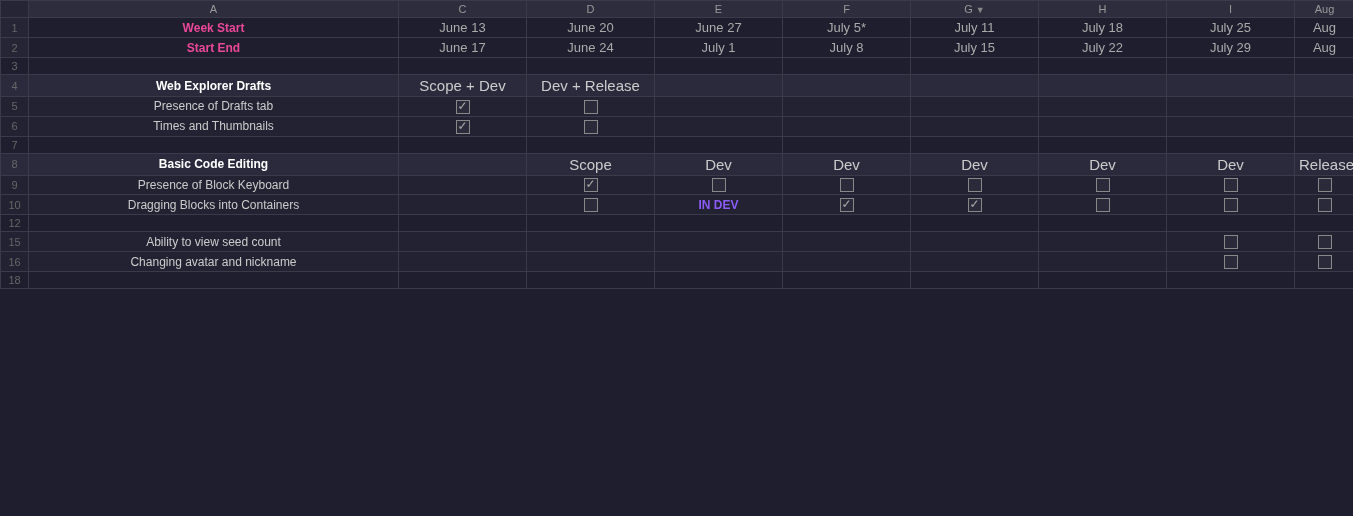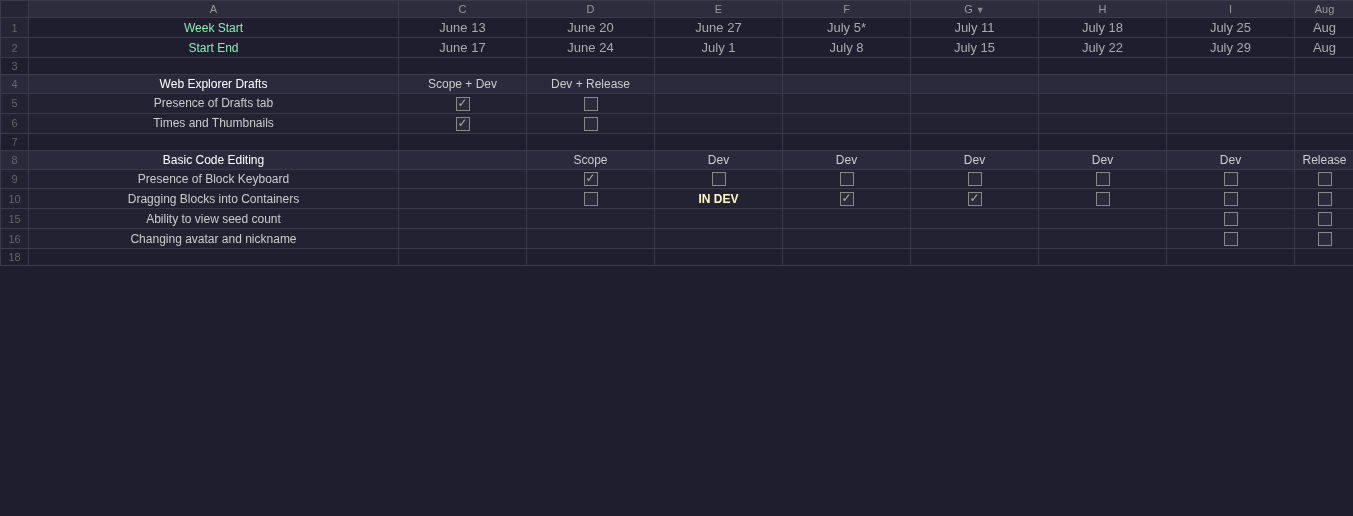--- a/index.html
+++ b/index.html
@@ -44,38 +44,38 @@
       width: 60px;
     }
     .col-header {
       background: #2d2d3d;
       color: #999;
       font-size: 11px;
       font-weight: normal;
       text-align: center;
     }
     .week-header-label {
-      font-weight: normal;
-      color: #86efac;
+      font-weight: bold;
+      color: #ec4899;
     }
     .week-dates {
       color: #aaa;
       font-size: 13px;
     }
 
     
     .row-empty td {
       background: #1e1e2e;
     }
     .row-section td {
       background: #2a2a3c;
     }
     .row-section .col-a {
       color: #fff;
-      font-weight: normal;
+      font-weight: bold;
     }
     .row-item td {
       background: #222232;
     }
     .row-item .col-a {
       color: #ccc;
       padding-left: 4px;
     }
 
     
@@ -102,25 +102,25 @@
       position: absolute;
       top: -2px;
       left: 1px;
       font-size: 12px;
       color: #aaa;
     }
 
     
     .phase-label {
       color: #ccc;
-      font-size: 12px;
+      font-size: 15px;
       text-align: center;
     }
     .phase-indev {
-      color: #fef9c3;
+      color: #8b5cf6;
       font-weight: bold;
     }
 
     
     .sort-indicator {
       font-size: 9px;
       color: #888;
     }
 
     .section-label-cell {
@@ -283,20 +283,32 @@
       <td class="col-a">Dragging Blocks into Containers</td>
       <td class="col-data"></td>
       <td class="col-data"><span class="checkbox-unchecked"></span></td>
       <td class="col-data"><span class="phase-indev">IN DEV</span></td>
       <td class="col-data"><span class="checkbox-checked"></span></td>
       <td class="col-data"><span class="checkbox-checked"></span></td>
       <td class="col-data"><span class="checkbox-unchecked"></span></td>
       <td class="col-data"><span class="checkbox-unchecked"></span></td>
       <td class="col-last"><span class="checkbox-unchecked"></span></td>
     </tr>
+      <tr class="row-empty">
+      <td class="row-num">12</td>
+      <td class="col-a"></td>
+      <td class="col-data"></td>
+      <td class="col-data"></td>
+      <td class="col-data"></td>
+      <td class="col-data"></td>
+      <td class="col-data"></td>
+      <td class="col-data"></td>
+      <td class="col-data"></td>
+      <td class="col-last"></td>
+    </tr>
       <tr class="row-item">
       <td class="row-num">15</td>
       <td class="col-a">Ability to view seed count</td>
       <td class="col-data"></td>
       <td class="col-data"></td>
       <td class="col-data"></td>
       <td class="col-data"></td>
       <td class="col-data"></td>
       <td class="col-data"></td>
       <td class="col-data"><span class="checkbox-unchecked"></span></td>

